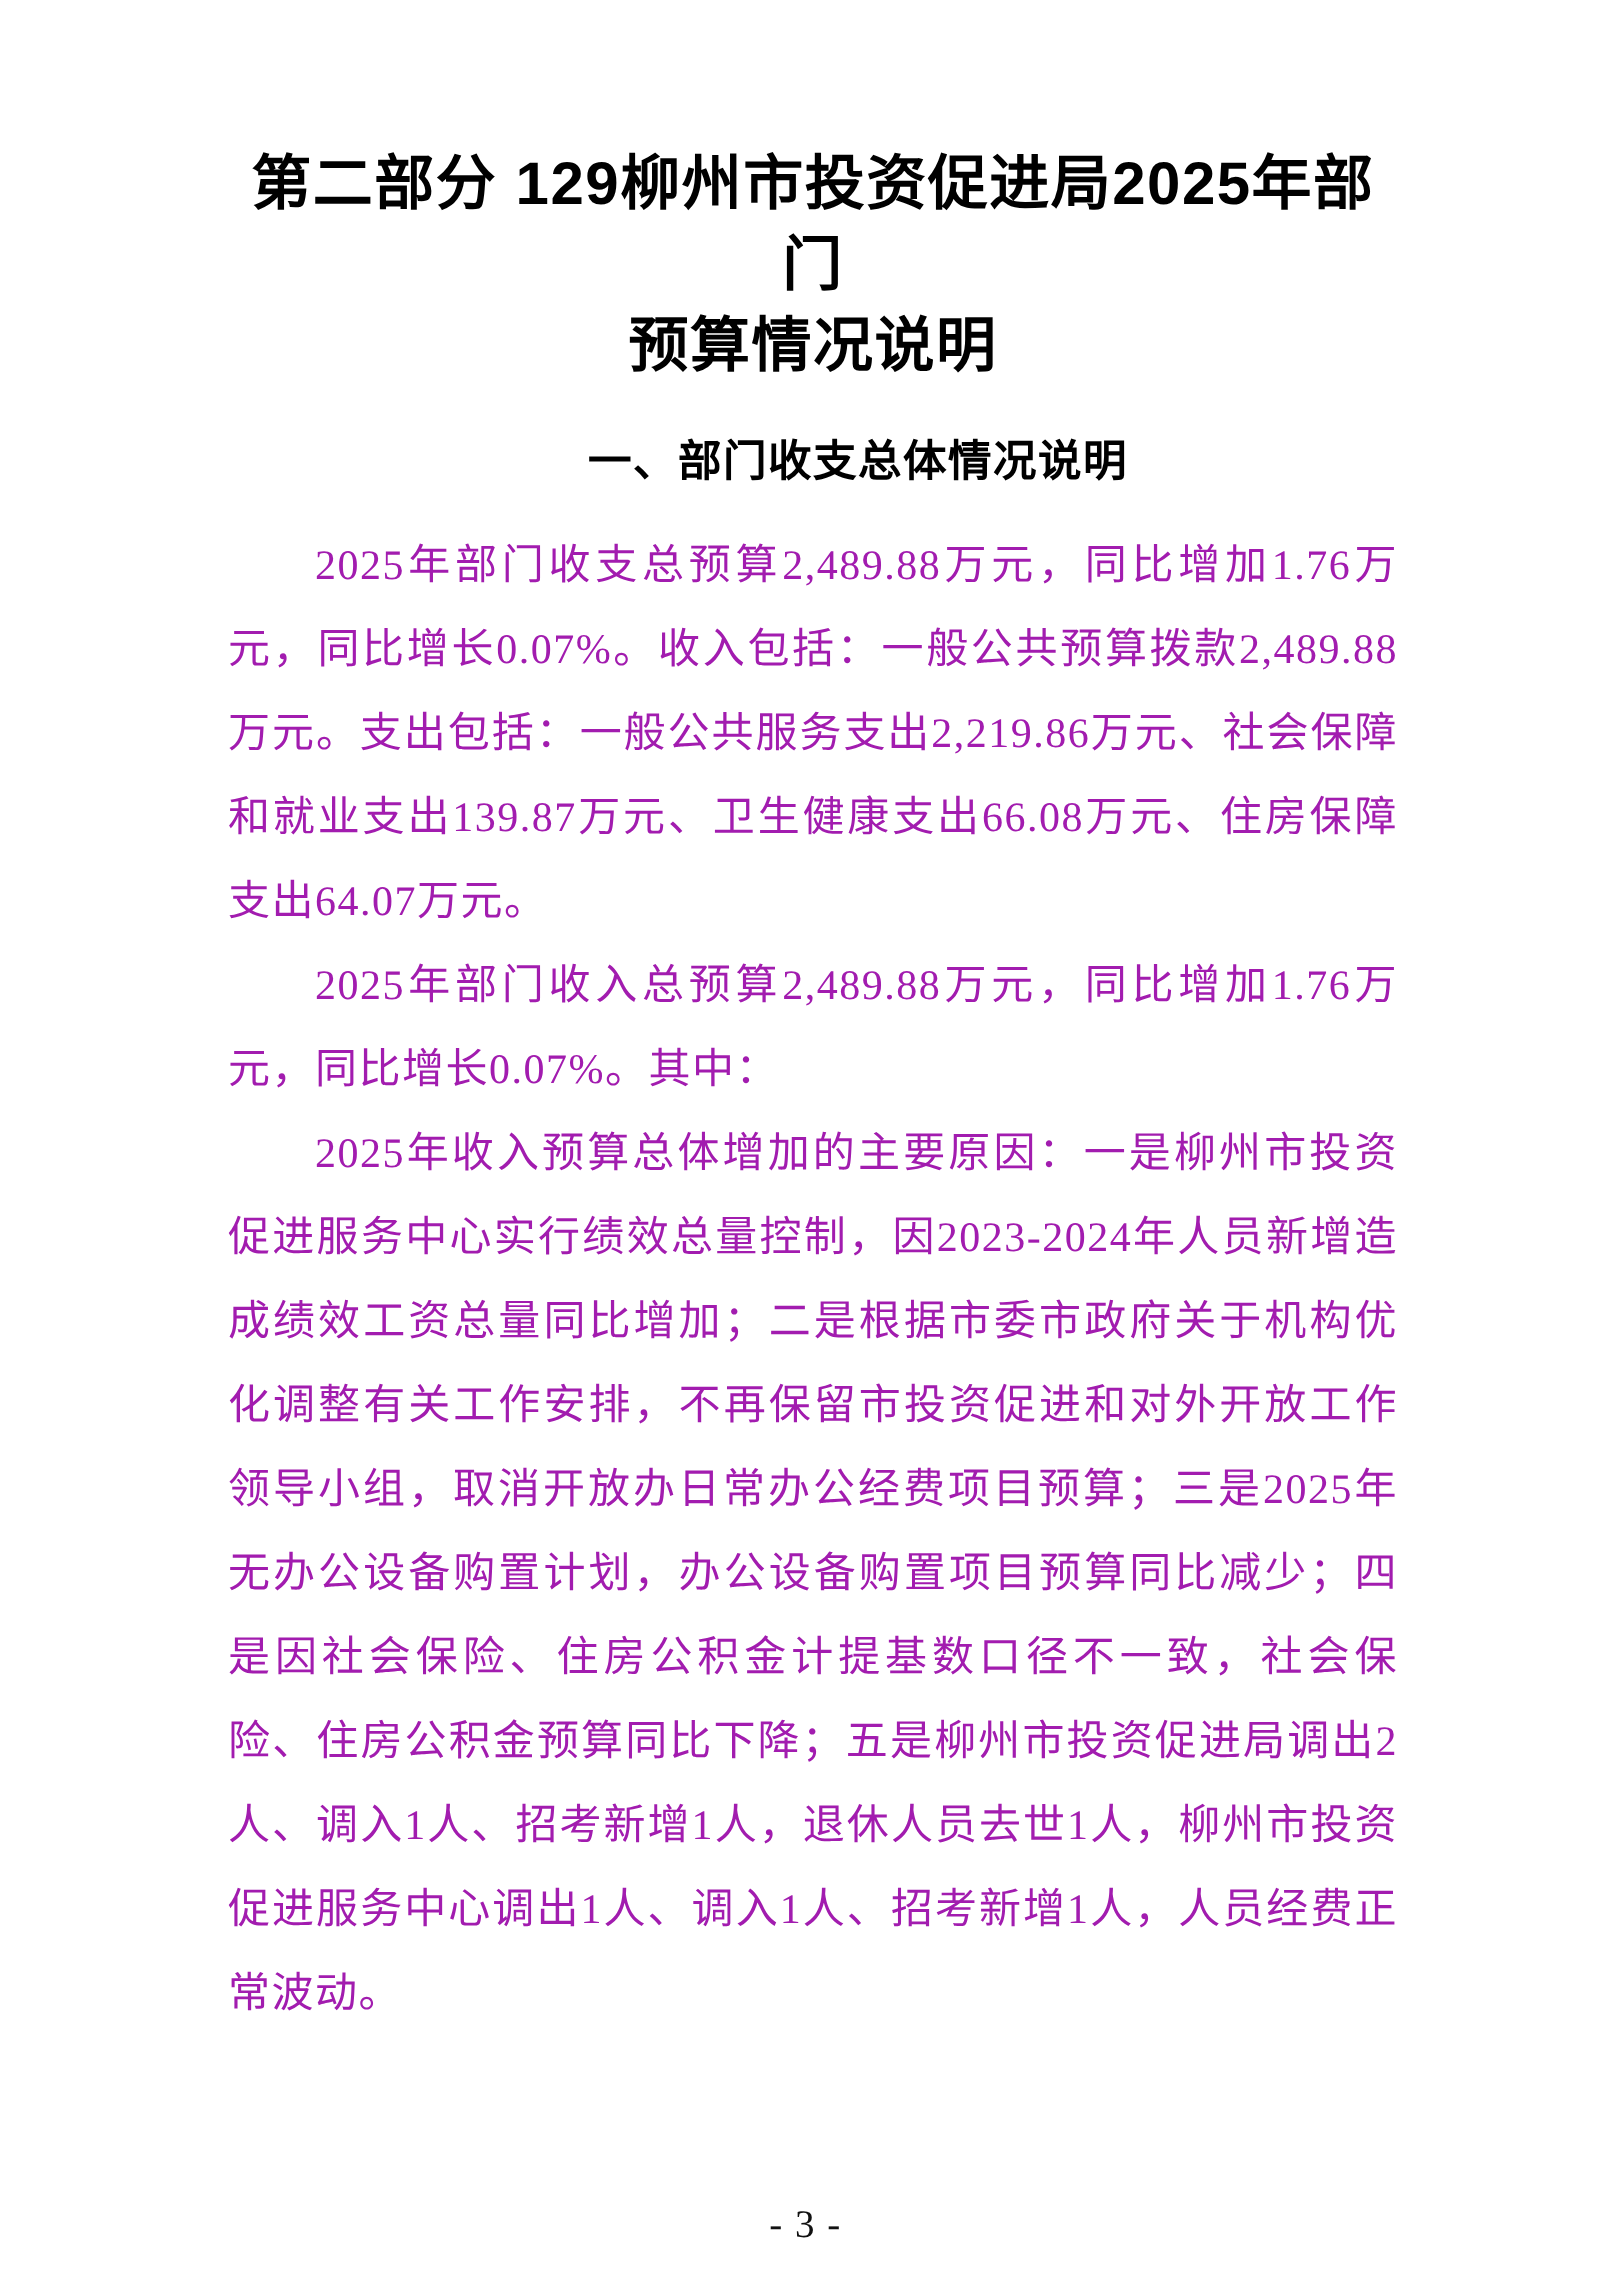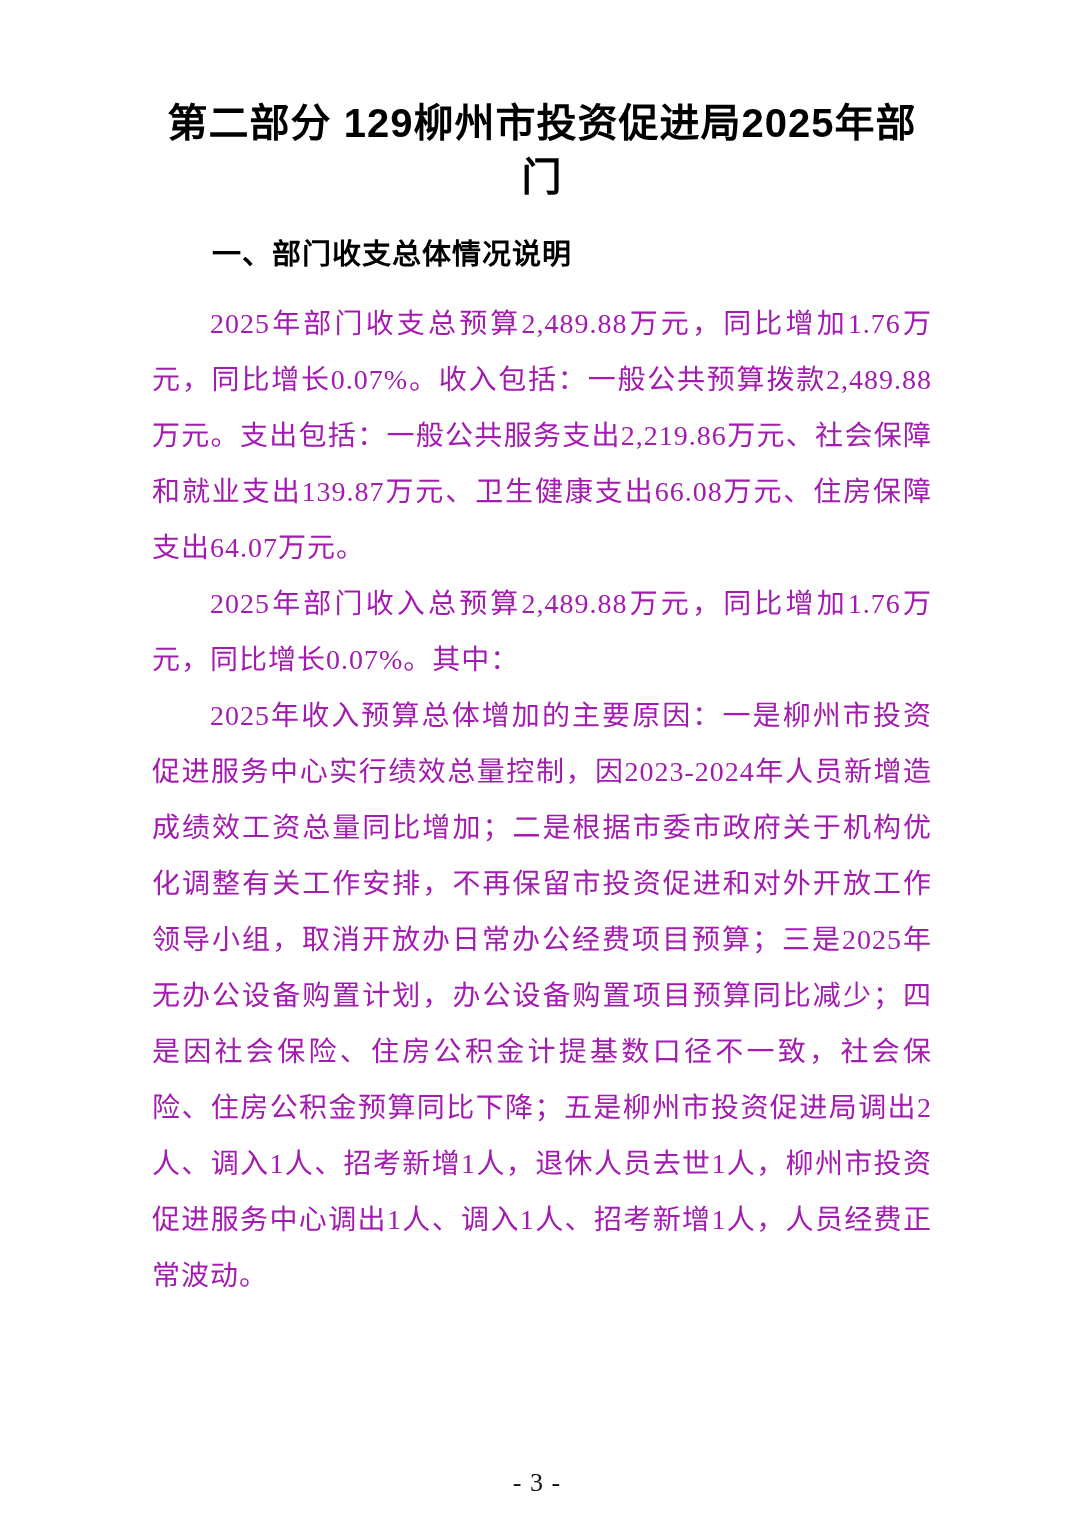--- a/index.html
+++ b/index.html
@@ -34,20 +34,21 @@
   }
   .section-heading {
     margin: 26px 0 22px 0;
     font-family: "Liberation Sans", sans-serif;
     font-weight: bold;
     font-size: 29px;
     line-height: 40px;
     color: #000000;
     text-indent: 60px;
     letter-spacing: 1px;
+    text-align: center;
   }
   .para {
     margin: 0;
     font-size: 28px;
     line-height: 56px;
     letter-spacing: 1px;
     text-align: justify;
     text-justify: inter-ideograph;
     text-indent: 58px;
     color: #a21caf;
@@ -65,20 +66,21 @@
   }
 </style>
 </head>
 <body>
 
 <div class="sheet">
   <div class="content">
 
     <h1 class="doc-title">
       <span class="title-line">第二部分 129柳州市投资促进局2025年部门</span>
+      <span class="title-line">预算情况说明</span>
     </h1>
 
     <h2 class="section-heading">一、部门收支总体情况说明</h2>
 
     <p class="para">2025年部门收支总预算2,489.88万元，同比增加1.76万元，同比增长0.07%。收入包括：一般公共预算拨款2,489.88万元。支出包括：一般公共服务支出2,219.86万元、社会保障和就业支出139.87万元、卫生健康支出66.08万元、住房保障支出64.07万元。</p>
 
 
     <p class="para">2025年部门收入总预算2,489.88万元，同比增加1.76万元，同比增长0.07%。其中：</p>
 
 

